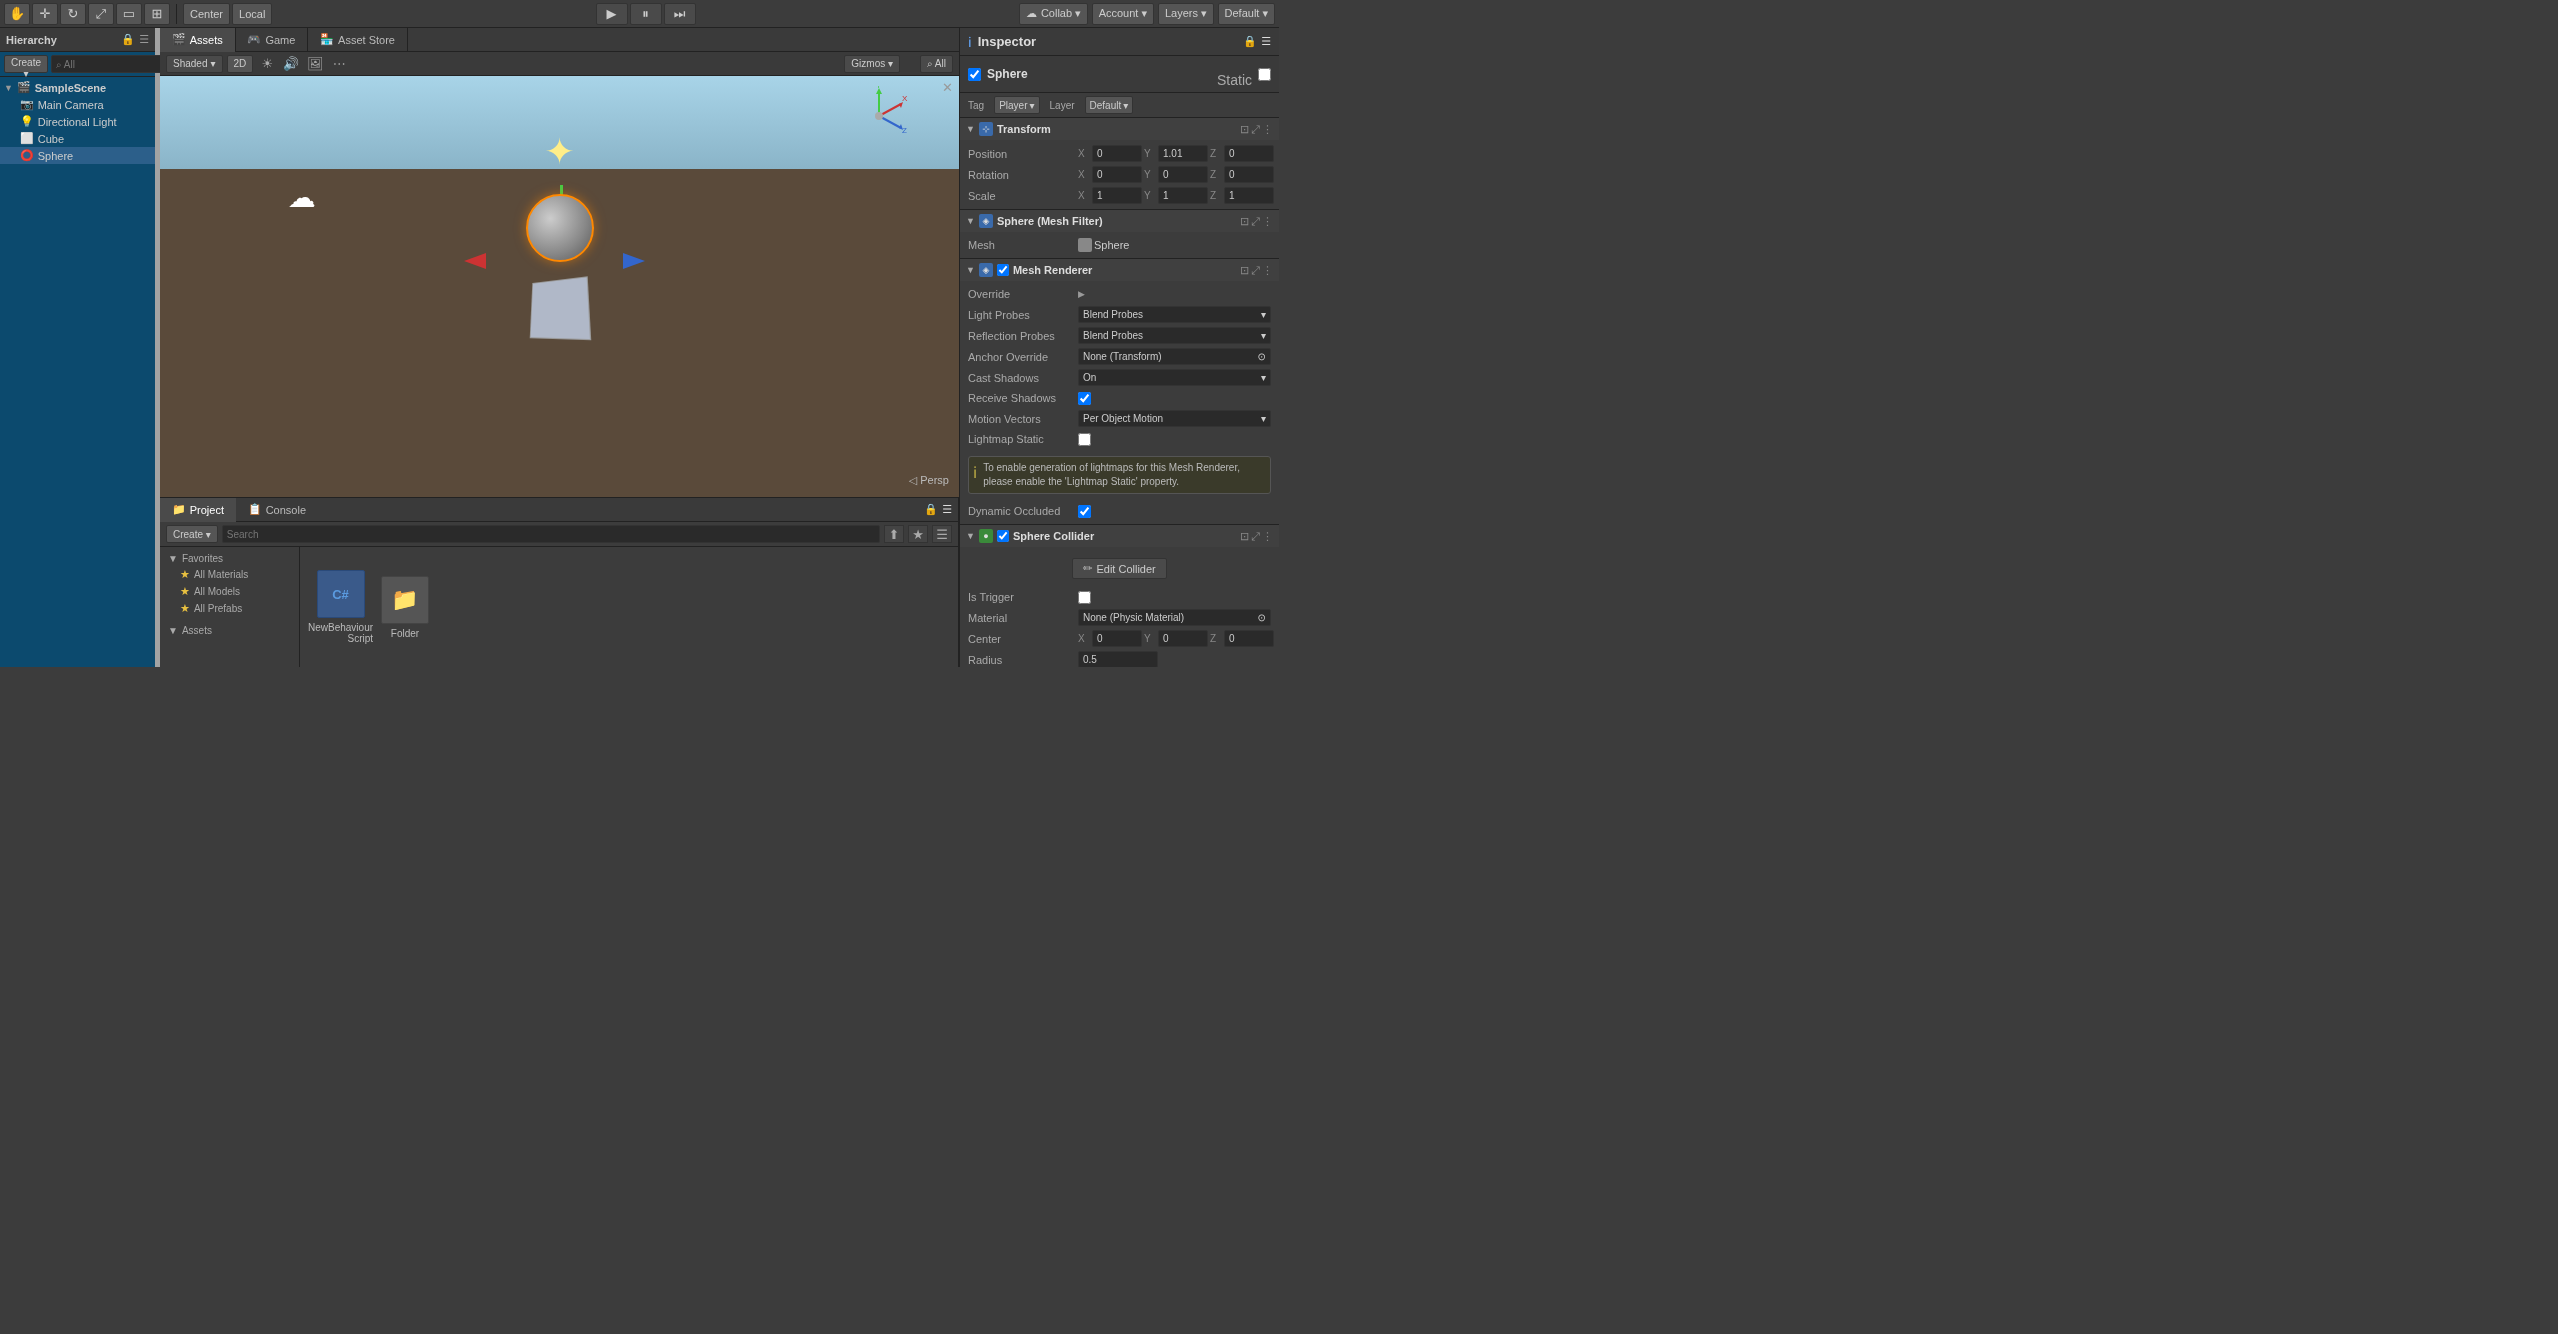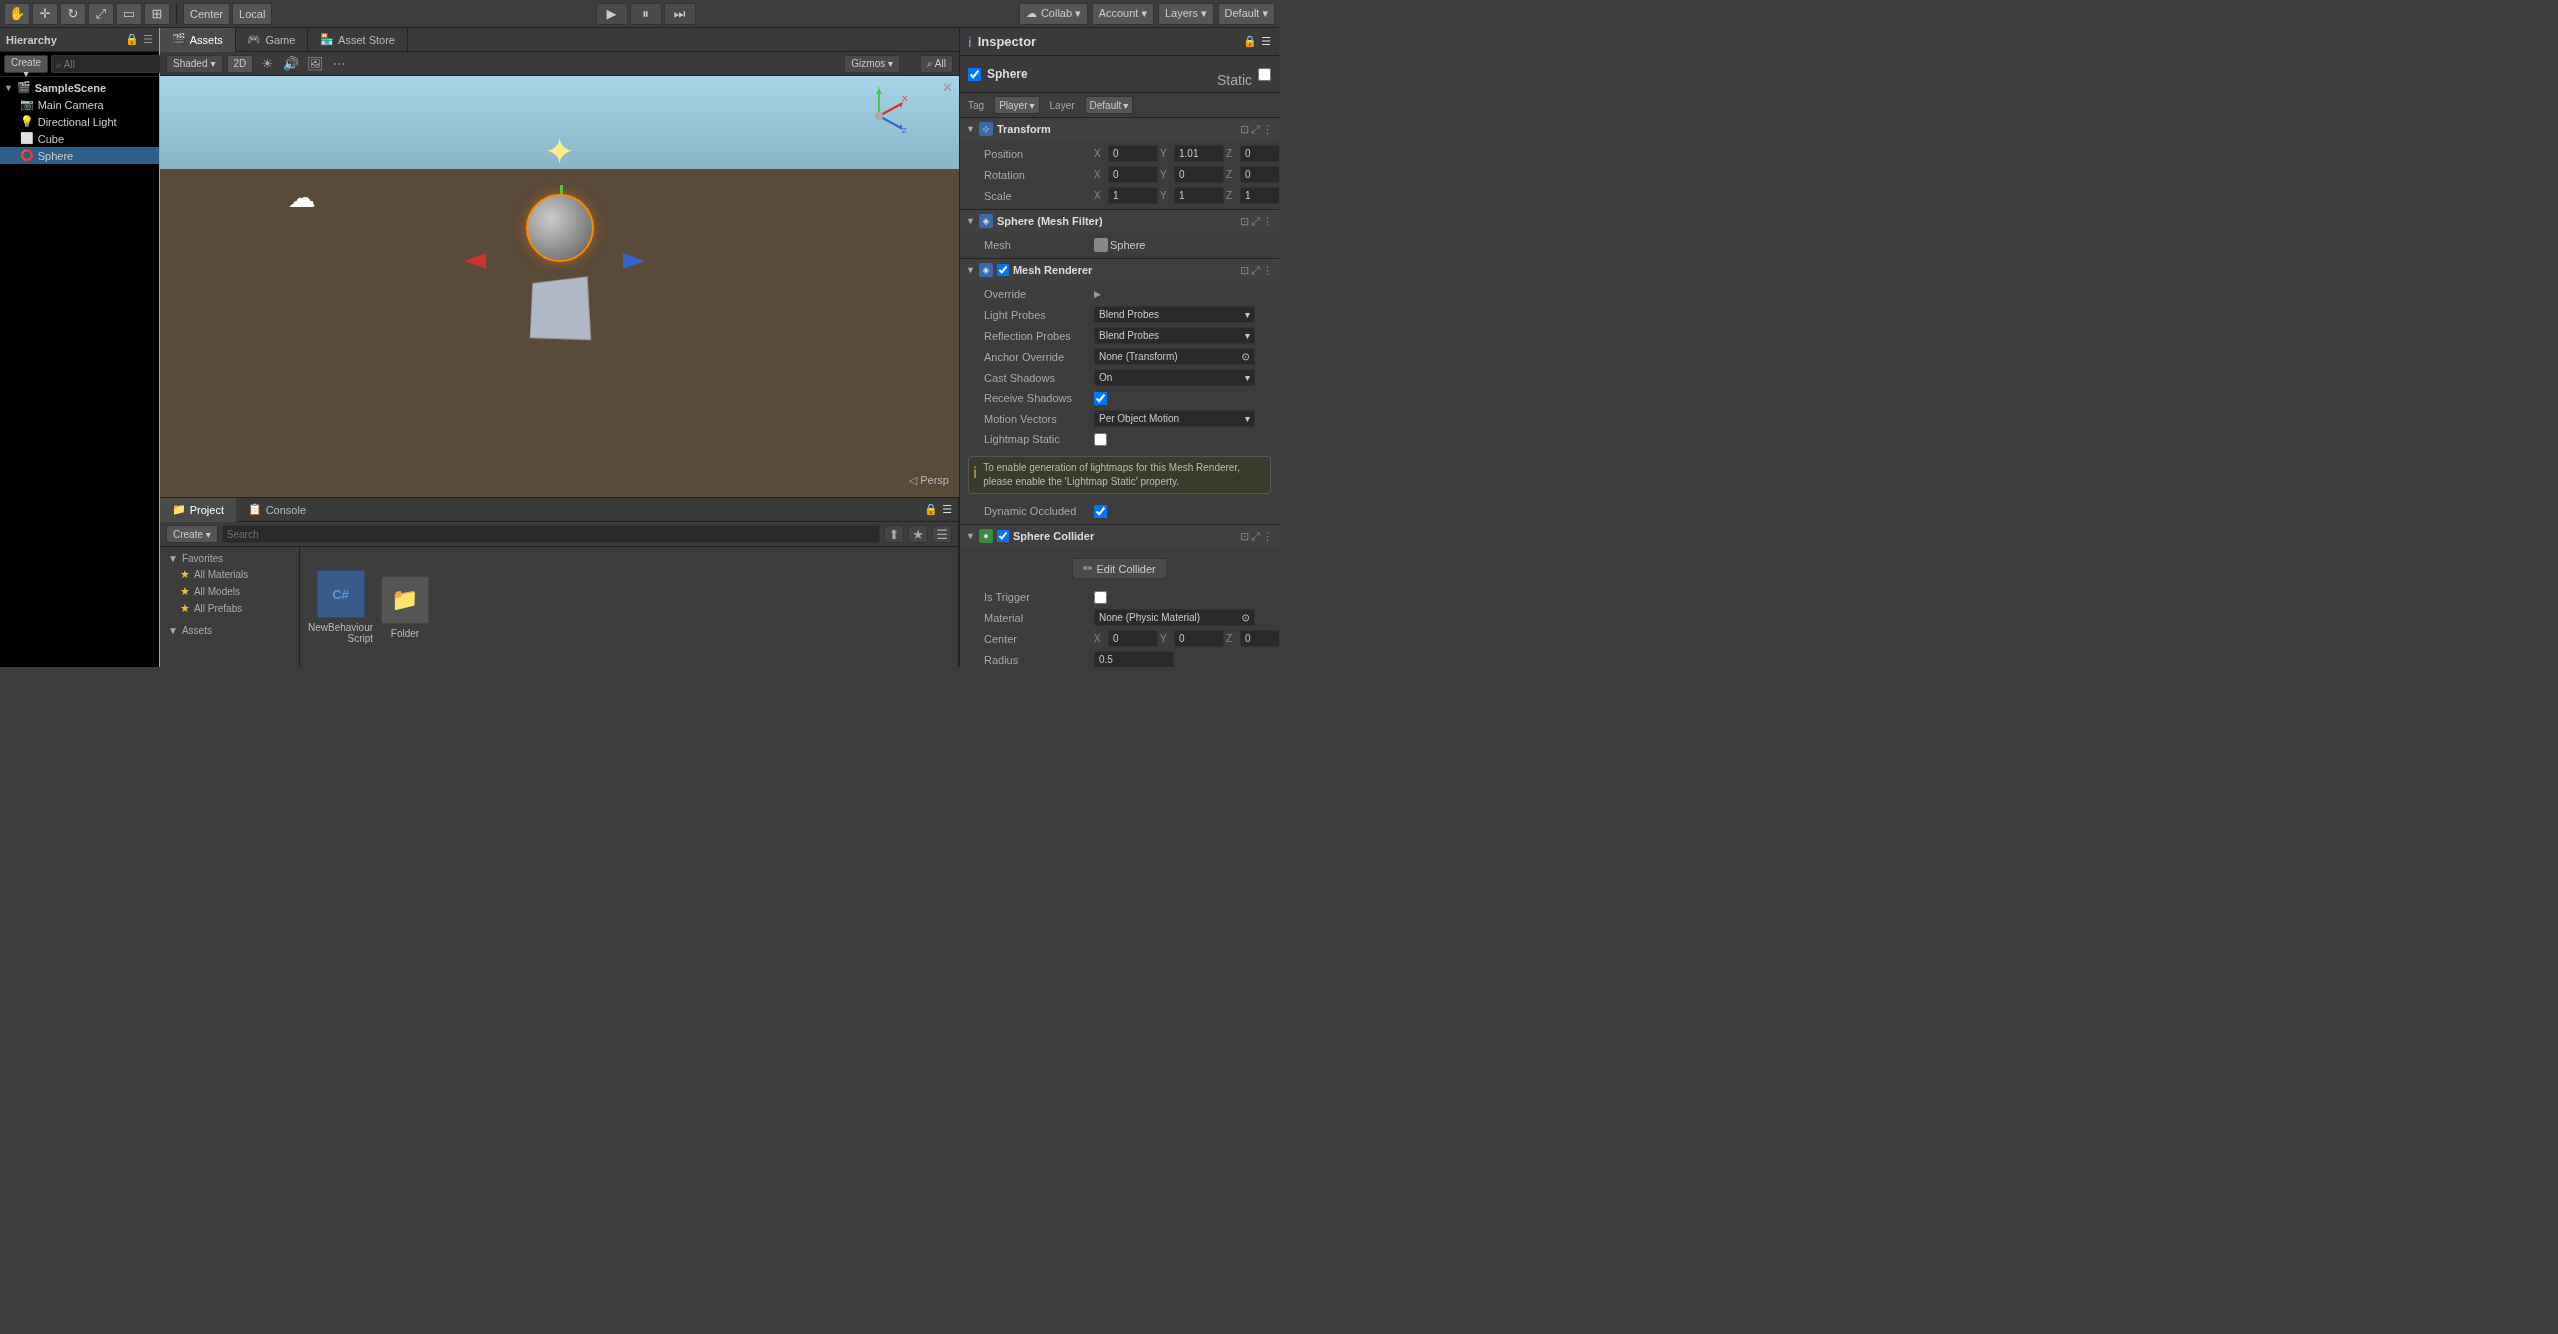--- a/index.html
+++ b/index.html
@@ -85,22 +85,22 @@
     
     .main-content {
       display: flex;
       flex: 1;
       overflow: hidden;
     }
 
     
     .hierarchy-panel {
       width: 160px;
-      background: #000000;
-      border-right: 1px solid #a3a3a3;
+      background: #0c4a6e;
+      border-right: 5px solid #a3a3a3;
       display: flex;
       flex-direction: column;
       flex-shrink: 0;
     }
     .panel-header {
       background: #3a3a3a;
       padding: 4px 6px;
       border-bottom: 1px solid #222;
       display: flex;
       align-items: center;
@@ -513,21 +513,21 @@
     }
     .comp-arrow { font-size: 9px; color: #aaa; }
     .comp-icon { width: 14px; height: 14px; border-radius: 2px; display: inline-flex; align-items: center; justify-content: center; font-size: 9px; }
     .comp-icon-blue { background: #3a6aaa; }
     .comp-icon-green { background: #3a8a3a; }
     .comp-checkbox { width: 12px; height: 12px; }
     .comp-name { font-size: 11px; color: #ddd; font-weight: bold; flex: 1; }
     .comp-buttons { display: flex; gap: 2px; margin-left: auto; }
     .comp-btn { background: none; border: none; color: #888; font-size: 11px; cursor: pointer; }
 
-    .component-body { padding: 3px 24px; }
+    .component-body { padding: 3px 8px; }
     .prop-row {
       display: flex;
       align-items: center;
       padding: 2px 0;
       min-height: 20px;
     }
     .prop-label { width: 110px; font-size: 11px; color: #aaa; flex-shrink: 0; }
     .prop-value { flex: 1; display: flex; gap: 2px; align-items: center; }
     .prop-input {
       background: #2a2a2a;

